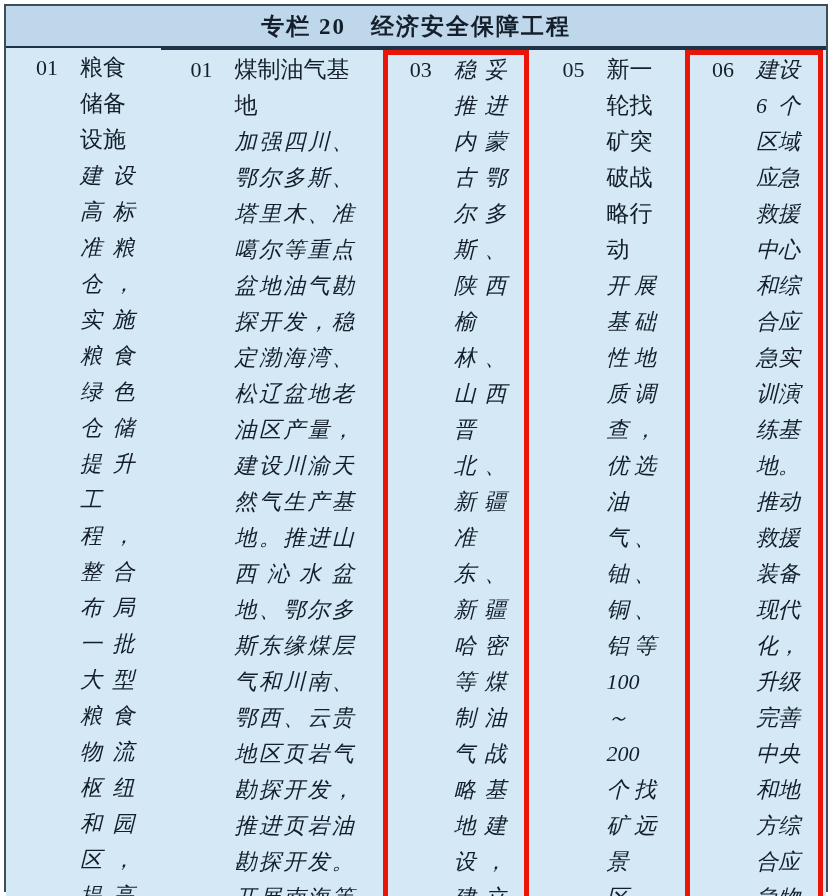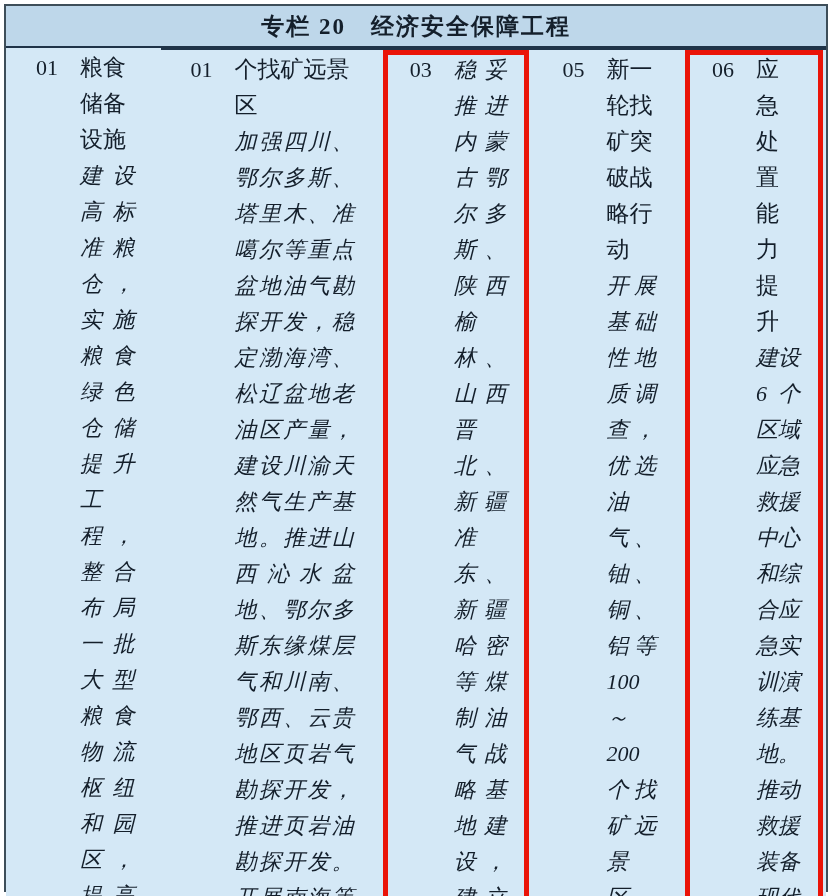--- a/index.html
+++ b/index.html
@@ -67,39 +67,38 @@
     <div class="bodywrap">
 
       <section class="item">
         <span class="num">01</span>
         <span class="item-title">粮食储备设施</span>
         <p class="item-body">建设高标准粮仓，实施粮食绿色仓储提升工程，整合布局一批大型粮食物流枢纽和园区，提高应急分拨集散和通道衔接能力。</p>
       </section>
 
       <section class="item">
         <span class="num">01</span>
-        <span class="item-title">个找矿远景区</span>
+        <span class="item-title">煤制油气基地</span>
         <p class="item-body">加强四川、鄂尔多斯、塔里木、准噶尔等重点盆地油气勘探开发，稳定渤海湾、松辽盆地老油区产量，建设川渝天然气生产基地。推进山西沁水盆地、鄂尔多斯东缘煤层气和川南、鄂西、云贵地区页岩气勘探开发，推进页岩油勘探开发。开展南海等地区天然气水合物试采。</p>
       </section>
 
       <section class="item">
         <div class="hl"></div>
         <span class="num">03</span>
         <p class="item-body">稳妥推进内蒙古鄂尔多斯、陕西榆林、山西晋北、新疆准东、新疆哈密等煤制油气战略基地建设，建立产能和技术储备。</p>
       </section>
 
 
       <section class="item">
         <span class="num">05</span>
         <span class="item-title">新一轮找矿突破战略行动</span>
         <p class="item-body">开展基础性地质调查，优选油气、铀、铜、铝等 100～200 个找矿远景区，提交可供商业勘查的靶区 200～300 处。</p>
       </section>
 
       <section class="item">
         <div class="hl"></div>
         <span class="num">06</span>
-        <span class="item-title">应急处置能力提升</span>
         <p class="item-body">建设 6 个区域应急救援中心和综合应急实训演练基地。推动救援装备现代化，升级完善中央和地方综合应急物资储备库，建设一批应急物资物流基地。建设 3 座区域核与辐射应急监测物资储备库。</p>
       </section>
 
     </div>
   </div>
 </div>
 
 </body></html>

